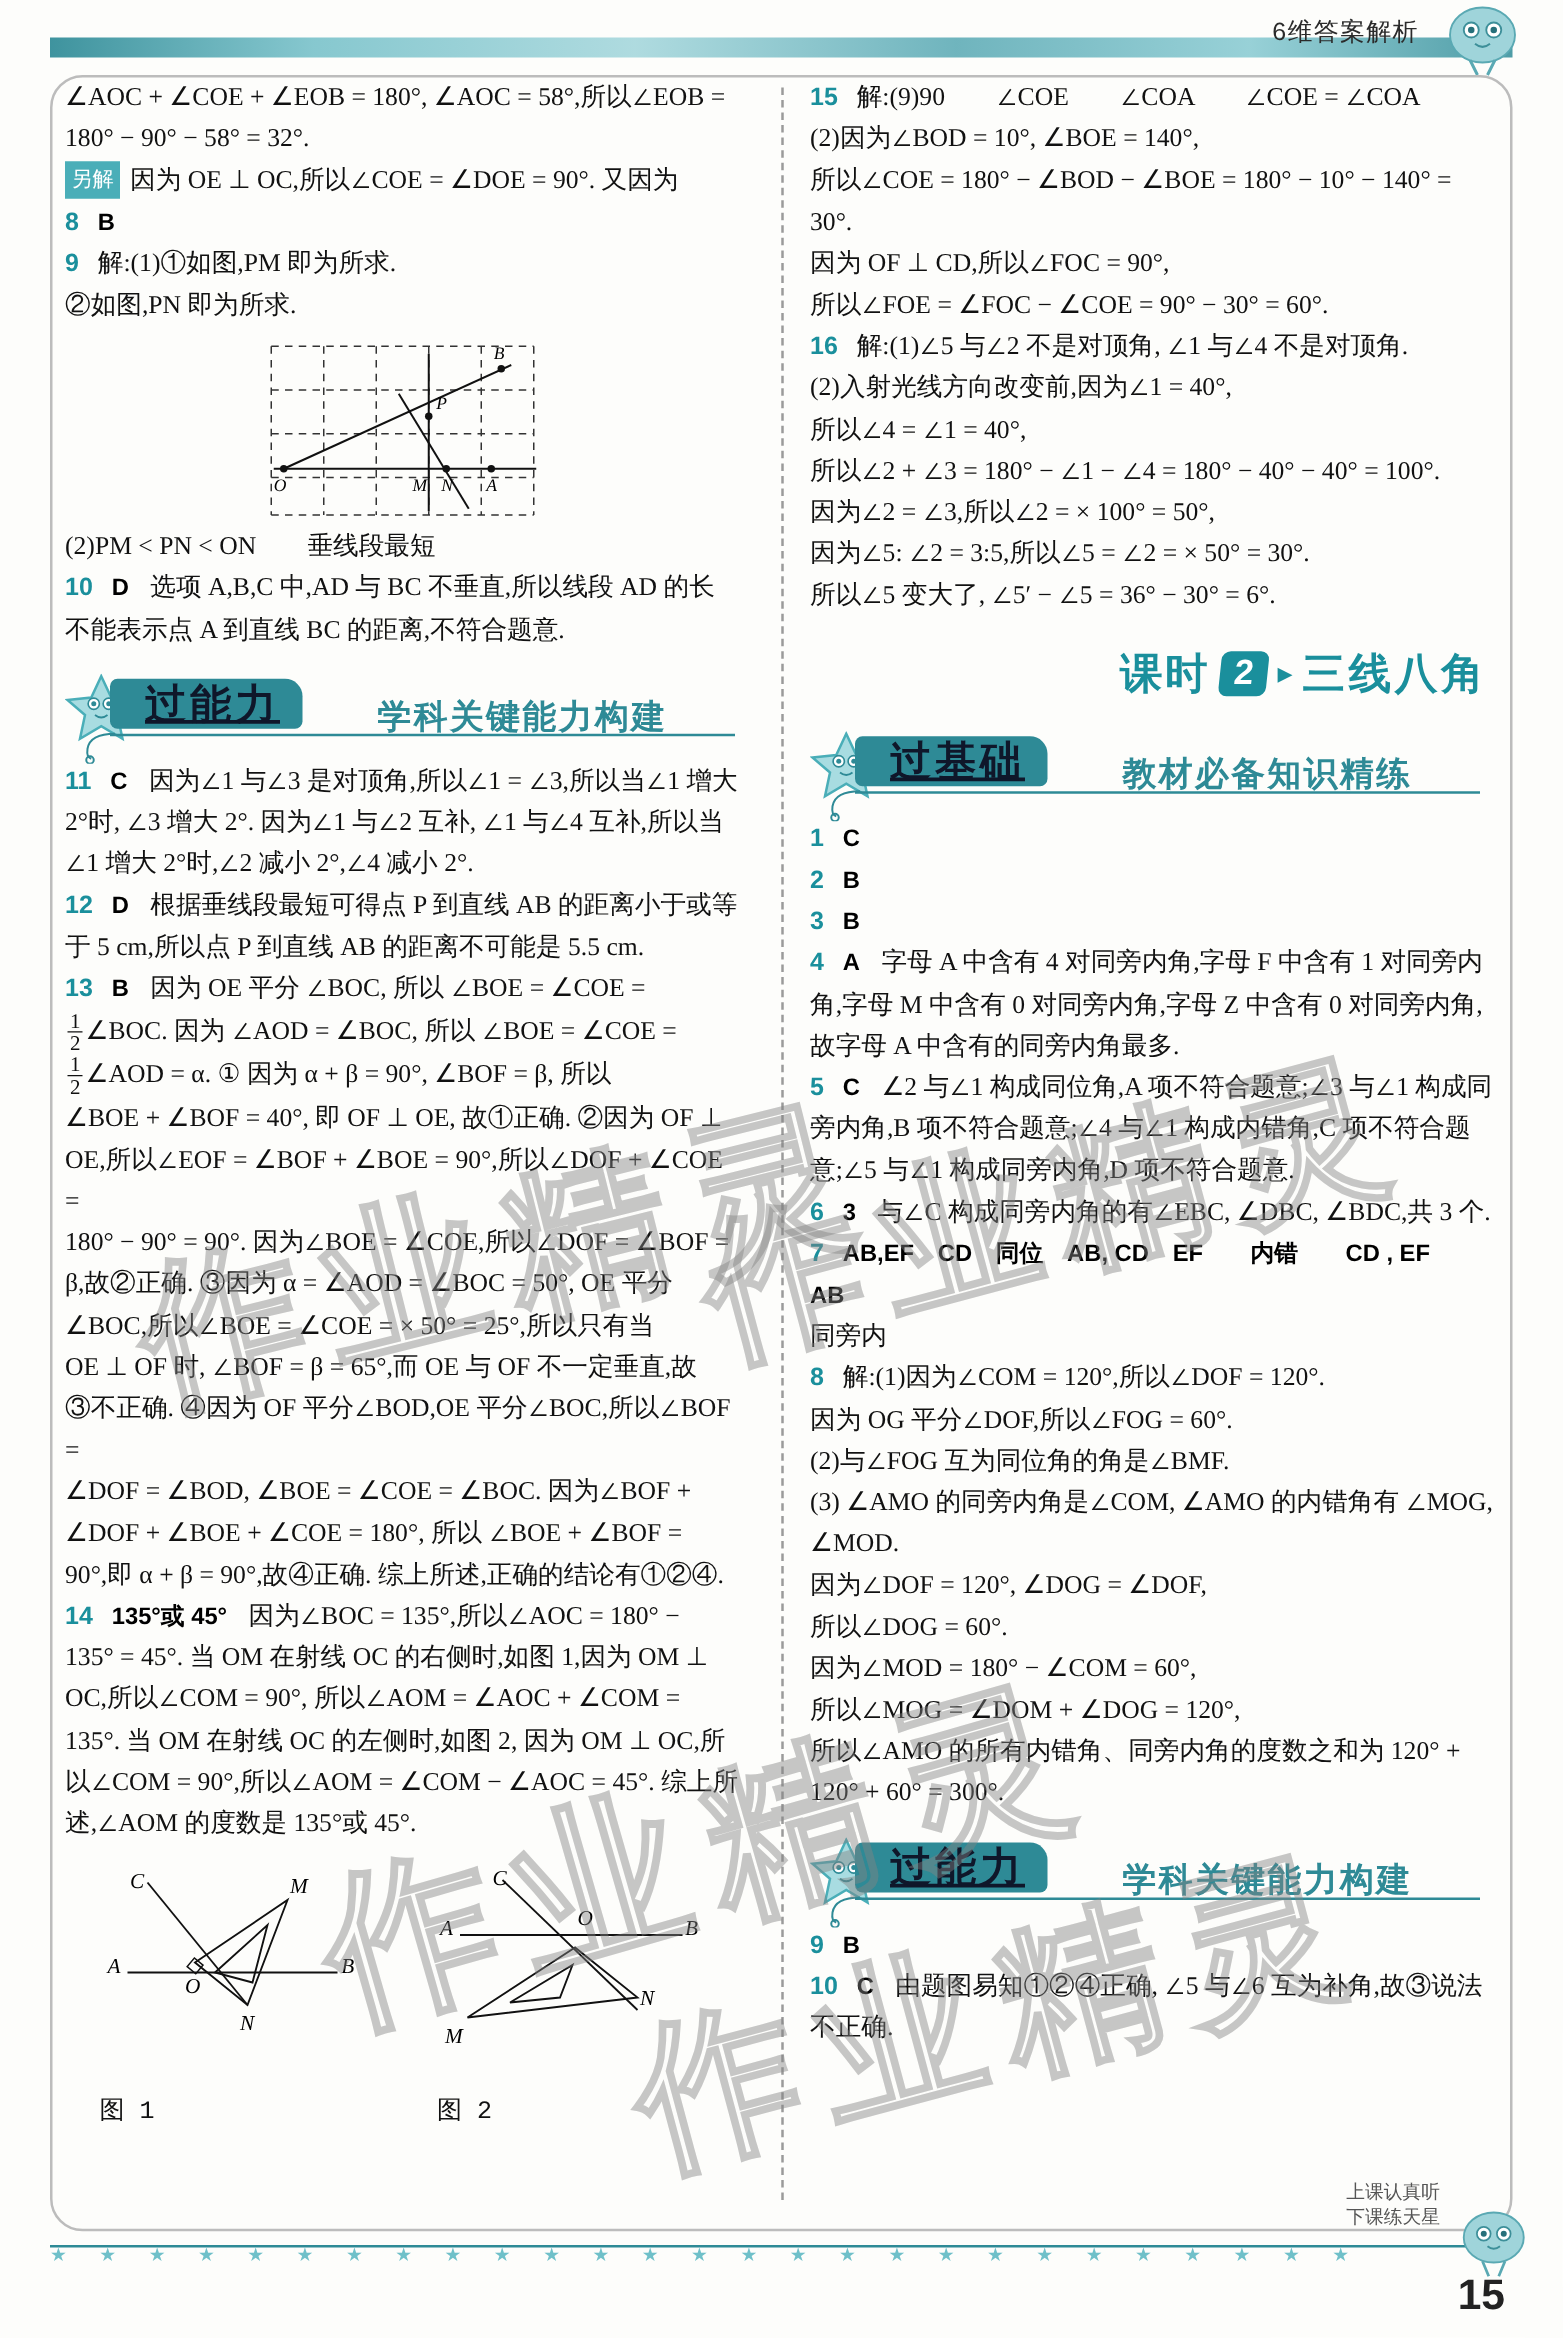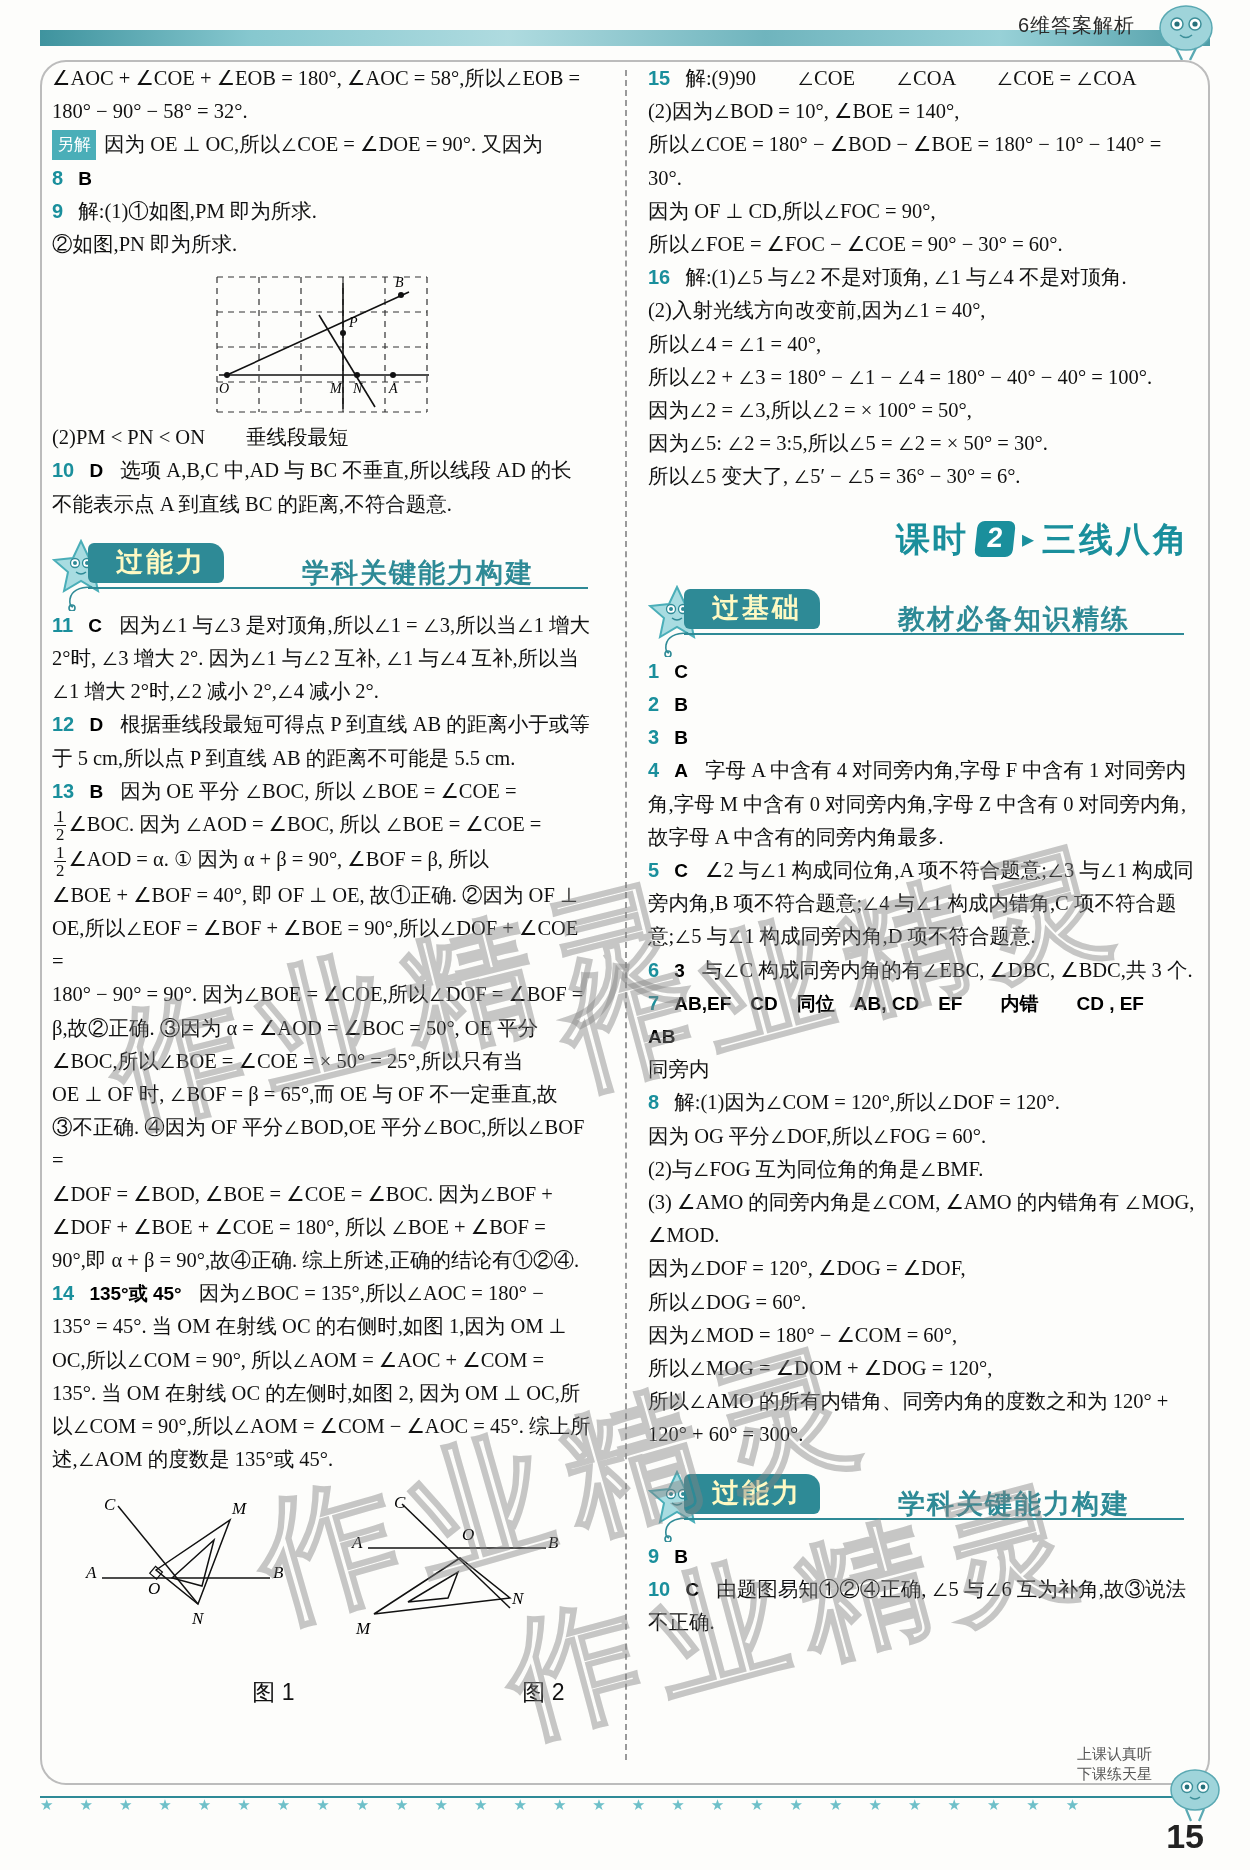--- a/index.html
+++ b/index.html
@@ -96,21 +96,21 @@
   }
   .banner .plate {
     position:absolute; left:36px; top:6px; height:40px;
     background:#2e8a96;
     border-radius:6px 14px 6px 6px;
     padding:0 18px 0 28px;
     display:flex; align-items:center;
   }
   .banner .plate-txt {
     font-family:"Liberation Sans", sans-serif;
-    font-weight:bold; color:#fef9c3; font-size:27px; letter-spacing:3px;
+    font-weight:bold; color:#0f172a; font-size:33px; letter-spacing:3px;text-decoration:underline;
   }
   .banner .sub {
     position:absolute; left:250px; top:15px;
     font-family:"Liberation Sans", sans-serif;
     font-weight:bold; color:#2e8a96; font-size:27px; letter-spacing:2px;
   }
   .banner .rule {
     position:absolute; left:36px; top:50px; width:500px; height:2px;
     background:#2e8a96;
   }
@@ -137,22 +137,22 @@
   .lesson-head .arrow { color:#1a8f9c; font-size:24px; }
   .lesson-head .title {
     font-family:"Liberation Sans", sans-serif; font-weight:bold;
     font-size:34px; color:#1a8f9c; letter-spacing:3px;
   }
 
   
   .fig-grid { display:block; margin:6px auto 4px auto; }
   .fig-row { display:flex; justify-content:space-around; align-items:flex-end; margin-top:10px; }
   .fig-cap {
-    text-align:right; font-size:23px; margin-top:2px;
-    font-family:Liberation Sans, sans-serif;
+    text-align:left; font-size:20px; margin-top:2px;
+    font-family:Liberation Mono, monospace;
   }
 
   
   .watermark {
     position:absolute; pointer-events:none;
     font-family:"Liberation Sans", sans-serif;
     font-weight:bold;
     color:transparent;
     -webkit-text-stroke:2px rgba(130,130,130,.45);
     white-space:nowrap;

